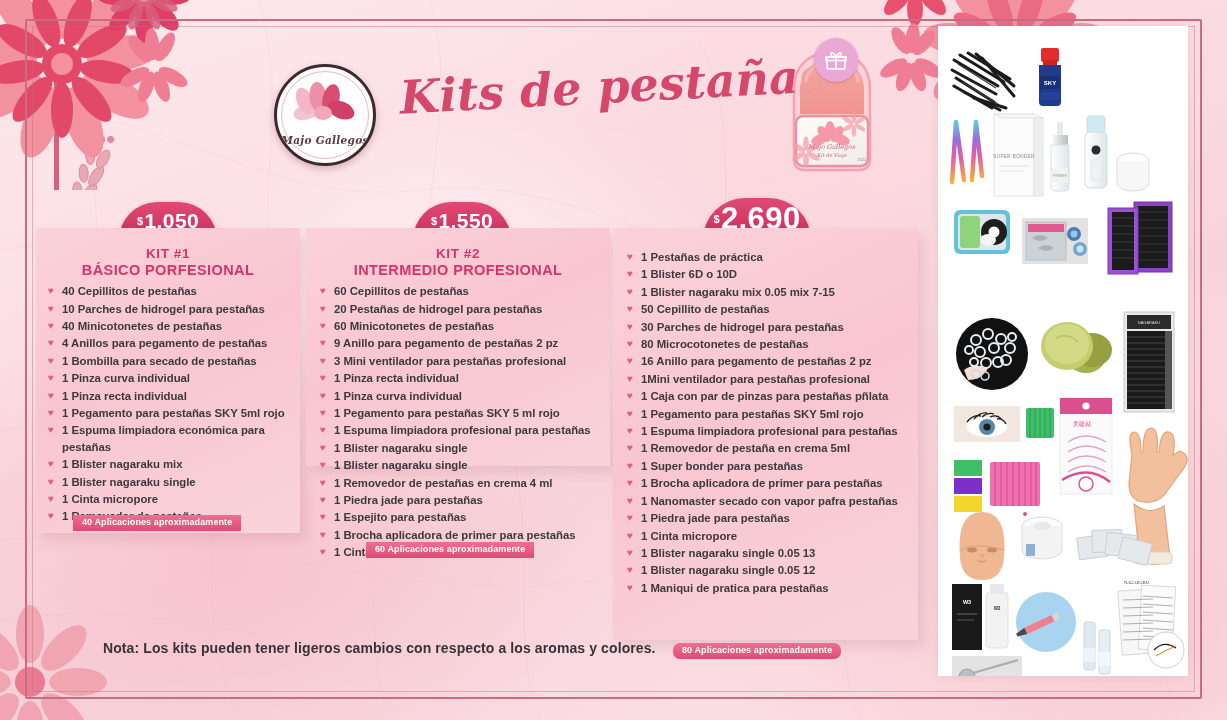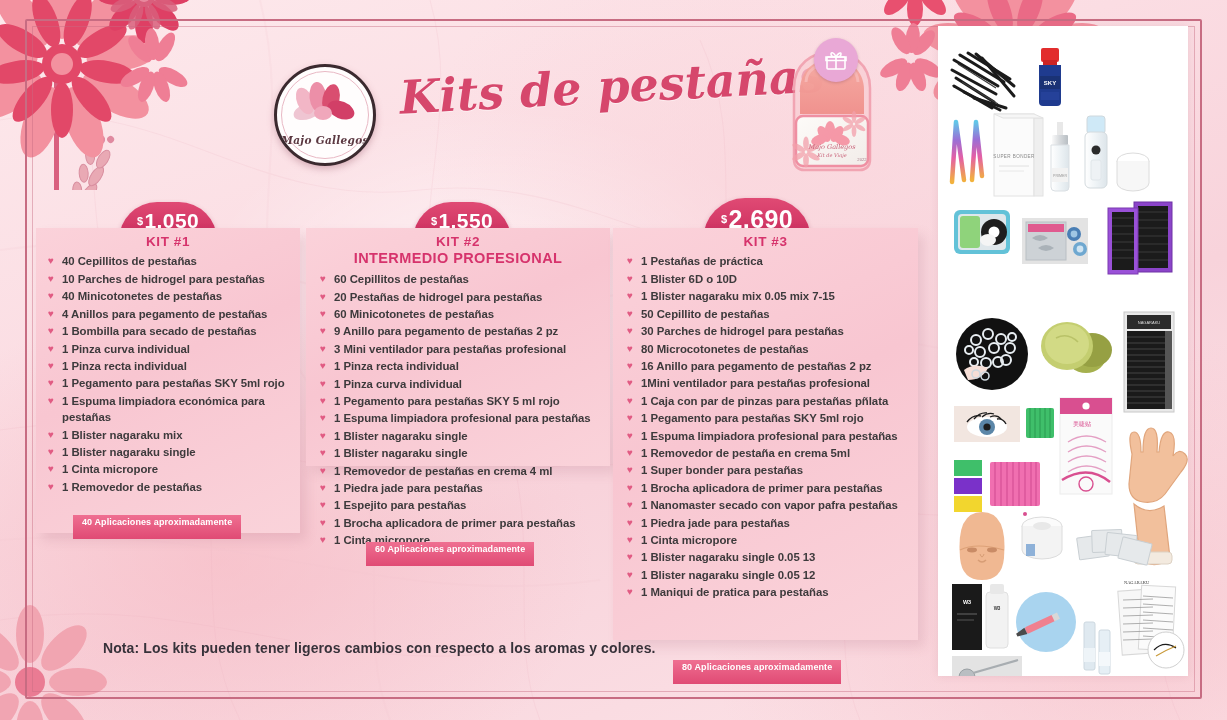--- a/index.html
+++ b/index.html
@@ -77,52 +77,52 @@
     background:linear-gradient(180deg,#e04a74 0%,#d43a67 55%,#c2285a 100%);
     color:#fff;display:flex;align-items:center;justify-content:center;
     font-weight:bold;letter-spacing:.4px;
     box-shadow:0 2px 5px rgba(150,40,80,.3);
   }
   .price .cur{font-size:11px;vertical-align:super;margin-right:1px;font-weight:bold;}
   .price .amt{font-size:21px;}
   .p1{left:119px;top:202px;width:98px;}
   .p2{left:413px;top:202px;width:98px;}
   .p3{left:703px;top:198px;width:108px;height:42px;}
-  .p3 .amt{font-size:25px;}
+  .p3 .amt{font-size:31px;}
 
   .kit-head{
     text-align:center;color:#d6336c;font-weight:bold;
-    line-height:1.22;padding-top:6px;
+    line-height:1.22;padding-top:18px;
   }
   .kit-no{font-size:13.5px;letter-spacing:.6px;}
   .kit-sub{font-size:14.5px;letter-spacing:.4px;}
 
   ul.items{list-style:none;margin:3px 0 0 0;padding:0 6px 0 10px;}
   ul.items li{
     position:relative;padding-left:14px;margin:0 0 1px 0;
     font-size:11.4px;line-height:16.4px;color:#3d3a3c;font-weight:bold;
     letter-spacing:-.05px;
   }
   ul.items li .hrt{
     position:absolute;left:0;top:0px;color:#e15b83;font-size:10px;line-height:16.4px;
   }
   .c2 ul.items li, .c3 ul.items li{font-size:11.4px;}
   .c1 ul.items{padding-left:12px;}
   .c2 ul.items{padding-left:14px;}
   .c3 ul.items{padding-left:14px;}
 
   .apps{
-    position:absolute;height:24px;line-height:14px;
+    position:absolute;height:16px;line-height:14px;
     background:linear-gradient(180deg,#ef6f91,#e04a74);
     color:#fff;font-size:9px;font-weight:bold;text-align:center;
     padding:0 9px;white-space:nowrap;letter-spacing:.1px;
   }
   .a1{left:73px;top:515px;}
   .a2{left:366px;top:542px;}
-  .a3{left:673px;top:660px;}
+  .a3{left:673px;top:643px;border-radius:7px;}
 
   
   .note{
     position:absolute;left:62px;top:640px;
     font-size:14px;font-weight:bold;color:#37323a;letter-spacing:.1px;margin-left:41px;
   }
 
   
   .panel{
     position:absolute;left:938px;top:26px;width:250px;height:650px;
@@ -387,20 +387,21 @@
     </svg>
   </div>
 
   <div class="price p1">
     <span class="cur">$</span>
       <span class="amt">1,050</span>
   </div>
   <div class="card card-1 c1">
     <div class="kit-head">
       <div class="kit-no">KIT #1</div>
+      <div class="kit-sub">BÁSICO PORFESIONAL</div>
     </div>
     <ul class="items">
         <li><span class="hrt">♥</span><span>40 Cepillitos de pestañas</span></li>
         <li><span class="hrt">♥</span><span>10 Parches de hidrogel para pestañas</span></li>
         <li><span class="hrt">♥</span><span>40 Minicotonetes de pestañas</span></li>
         <li><span class="hrt">♥</span><span>4 Anillos para pegamento de pestañas</span></li>
         <li><span class="hrt">♥</span><span>1 Bombilla para secado de pestañas</span></li>
         <li><span class="hrt">♥</span><span>1 Pinza curva individual</span></li>
         <li><span class="hrt">♥</span><span>1 Pinza recta individual</span></li>
         <li><span class="hrt">♥</span><span>1 Pegamento para pestañas SKY 5ml rojo</span></li>
@@ -442,21 +443,20 @@
       </ul>
   </div>
   <div class="apps a2">60 Aplicaciones aproximadamente</div>
 
   <div class="price p3">
     <span class="cur">$</span>
       <span class="amt">2,690</span>
   </div>
   <div class="card card-3 c3">
     <div class="kit-head">
-      <div class="kit-no">KIT #3</div>
     </div>
     <ul class="items">
         <li><span class="hrt">♥</span><span>1 Pestañas de práctica</span></li>
         <li><span class="hrt">♥</span><span>1 Blister  6D o 10D</span></li>
         <li><span class="hrt">♥</span><span>1 Blister nagaraku mix 0.05 mix 7-15</span></li>
         <li><span class="hrt">♥</span><span>50 Cepillito de pestañas</span></li>
         <li><span class="hrt">♥</span><span>30 Parches de hidrogel para pestañas</span></li>
         <li><span class="hrt">♥</span><span>80 Microcotonetes  de pestañas</span></li>
         <li><span class="hrt">♥</span><span>16 Anillo para pegamento de pestañas 2 pz</span></li>
         <li><span class="hrt">♥</span><span>1Mini ventilador para pestañas profesional</span></li>

